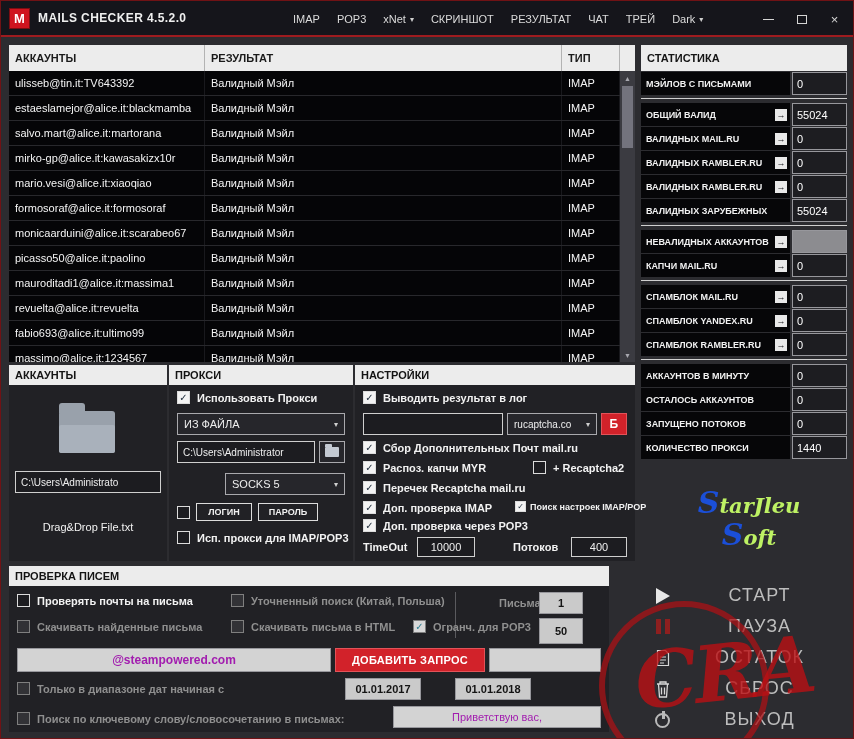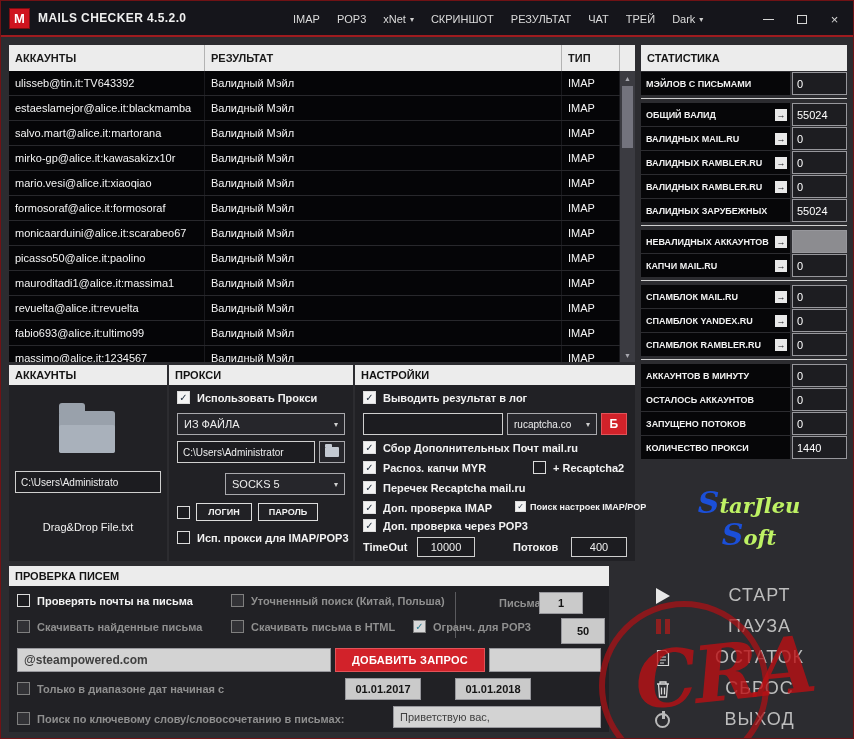--- a/index.html
+++ b/index.html
@@ -67,22 +67,22 @@
   .cblab{font-size:11px;font-weight:700;color:#f2f2f2;white-space:nowrap;}
   .cblab.gray{color:#8f8f8f;}
   .cblab.small{font-size:9px;}
 
   .combo{position:absolute;background:#26262b;border:1px solid #a9a9ad;color:#eee;font-size:11px;
     display:flex;align-items:center;padding:0 6px;}
   .combo .dd{margin-left:auto;}
   .dinput{position:absolute;background:#1c1c20;border:1px solid #cfcfcf;color:#eee;font-size:10px;
     padding:0 5px;font-family:inherit;}
   .dinput.center{text-align:center;font-size:11px;}
-  .linput{position:absolute;background:#d3d3d3;border:1px solid #97979c;color:#404040;font-size:12px;
-    font-weight:700;padding:0 6px;font-family:inherit;}
+  .linput{position:absolute;background:#d3d3d3;border:1px solid #97979c;color:#a21caf;font-size:12px;
+    font-weight:700;padding:0 6px;font-family:inherit;text-align:center;}
   .vbox{position:absolute;background:#cacaca;border:1px solid #97979c;color:#141414;font-size:11px;
     font-weight:700;display:flex;align-items:center;justify-content:center;}
   .redbtn{position:absolute;background:#d2222a;border:1px solid #e25359;color:#fff;font-size:11px;
     font-weight:700;display:flex;align-items:center;justify-content:center;letter-spacing:.3px;}
 
   .bigfolder{position:absolute;left:50px;top:26px;width:56px;height:42px;}
   .bigfolder .tab{position:absolute;top:-8px;left:0;width:26px;height:10px;background:#99a1ab;border-radius:3px 3px 0 0;}
   .bigfolder .back{position:absolute;inset:0;background:#99a1ab;border-radius:3px;}
   .bigfolder .front{position:absolute;left:0;right:0;bottom:0;height:28px;background:#a9b1bb;border-radius:2px;}
   .minifolder{position:absolute;background:#26262b;border:1px solid #a9a9ad;display:flex;align-items:center;justify-content:center;}
@@ -468,21 +468,21 @@
       <div class="prow" style="left:222px;top:34px;">
         <span class="cb gray"></span>
         <span class="cblab gray">Скачивать письма в HTML</span>
       </div>
       <div class="prow" style="left:404px;top:34px;">
         <span class="cb gray checked teal">
             <span class="mark">✓</span>
           </span>
         <span class="cblab gray">Огранч. для POP3</span>
       </div>
-      <div class="vbox" style="left:552px;top:32px;width:44px;height:26px;">50</div>
+      <div class="vbox" style="left:530px;top:32px;width:44px;height:26px;">50</div>
 
       <input class="linput" style="left: 8px; top: 62px; width: 314px; height: 24px;" readonly="" value="@steampowered.com">
       <div class="redbtn" style="left:326px;top:62px;width:150px;height:24px;">ДОБАВИТЬ ЗАПРОС</div>
       <input class="linput" style="left: 480px; top: 62px; width: 112px; height: 24px;" readonly="" value="">
 
       <div class="prow" style="left:8px;top:96px;">
         <span class="cb gray"></span>
         <span class="cblab gray">Только в диапазоне дат начиная с</span>
       </div>
       <div class="vbox" style="left:336px;top:92px;width:76px;height:22px;text-align:right;">01.01.2017</div>

